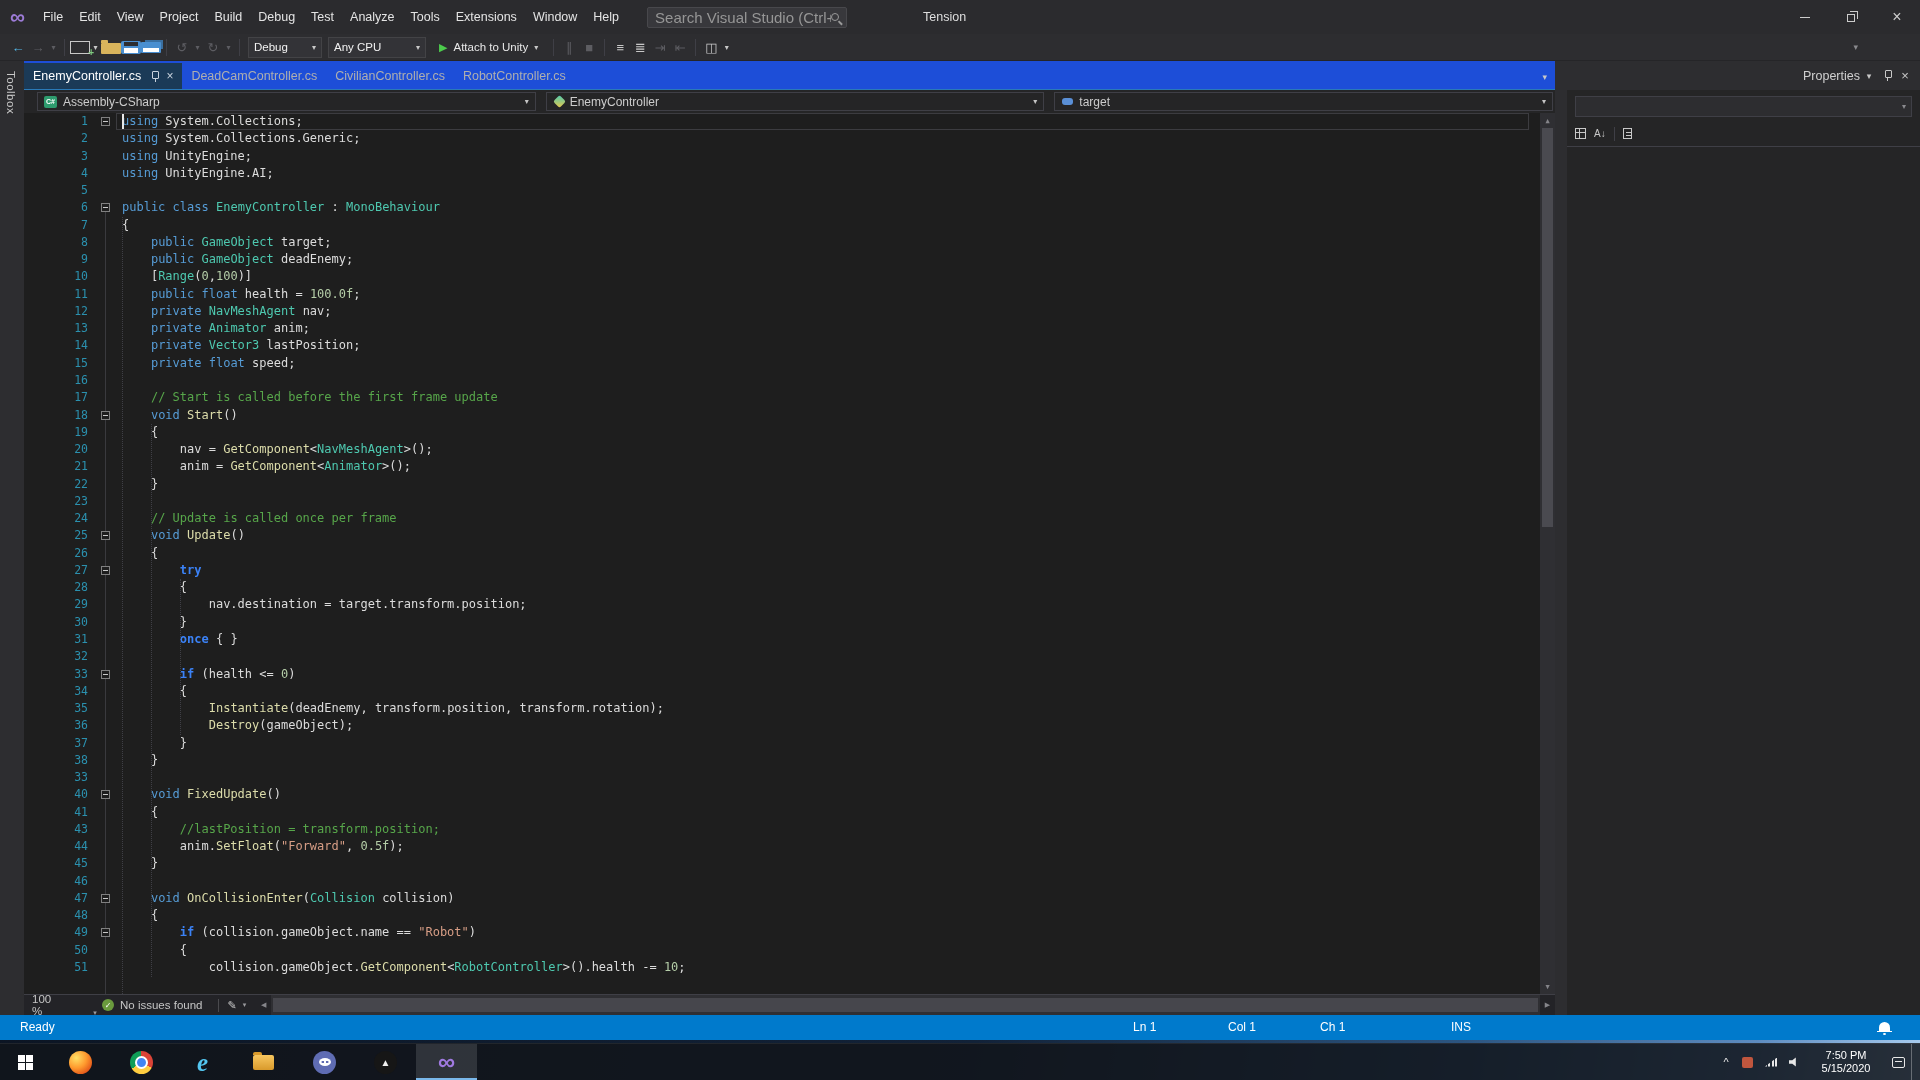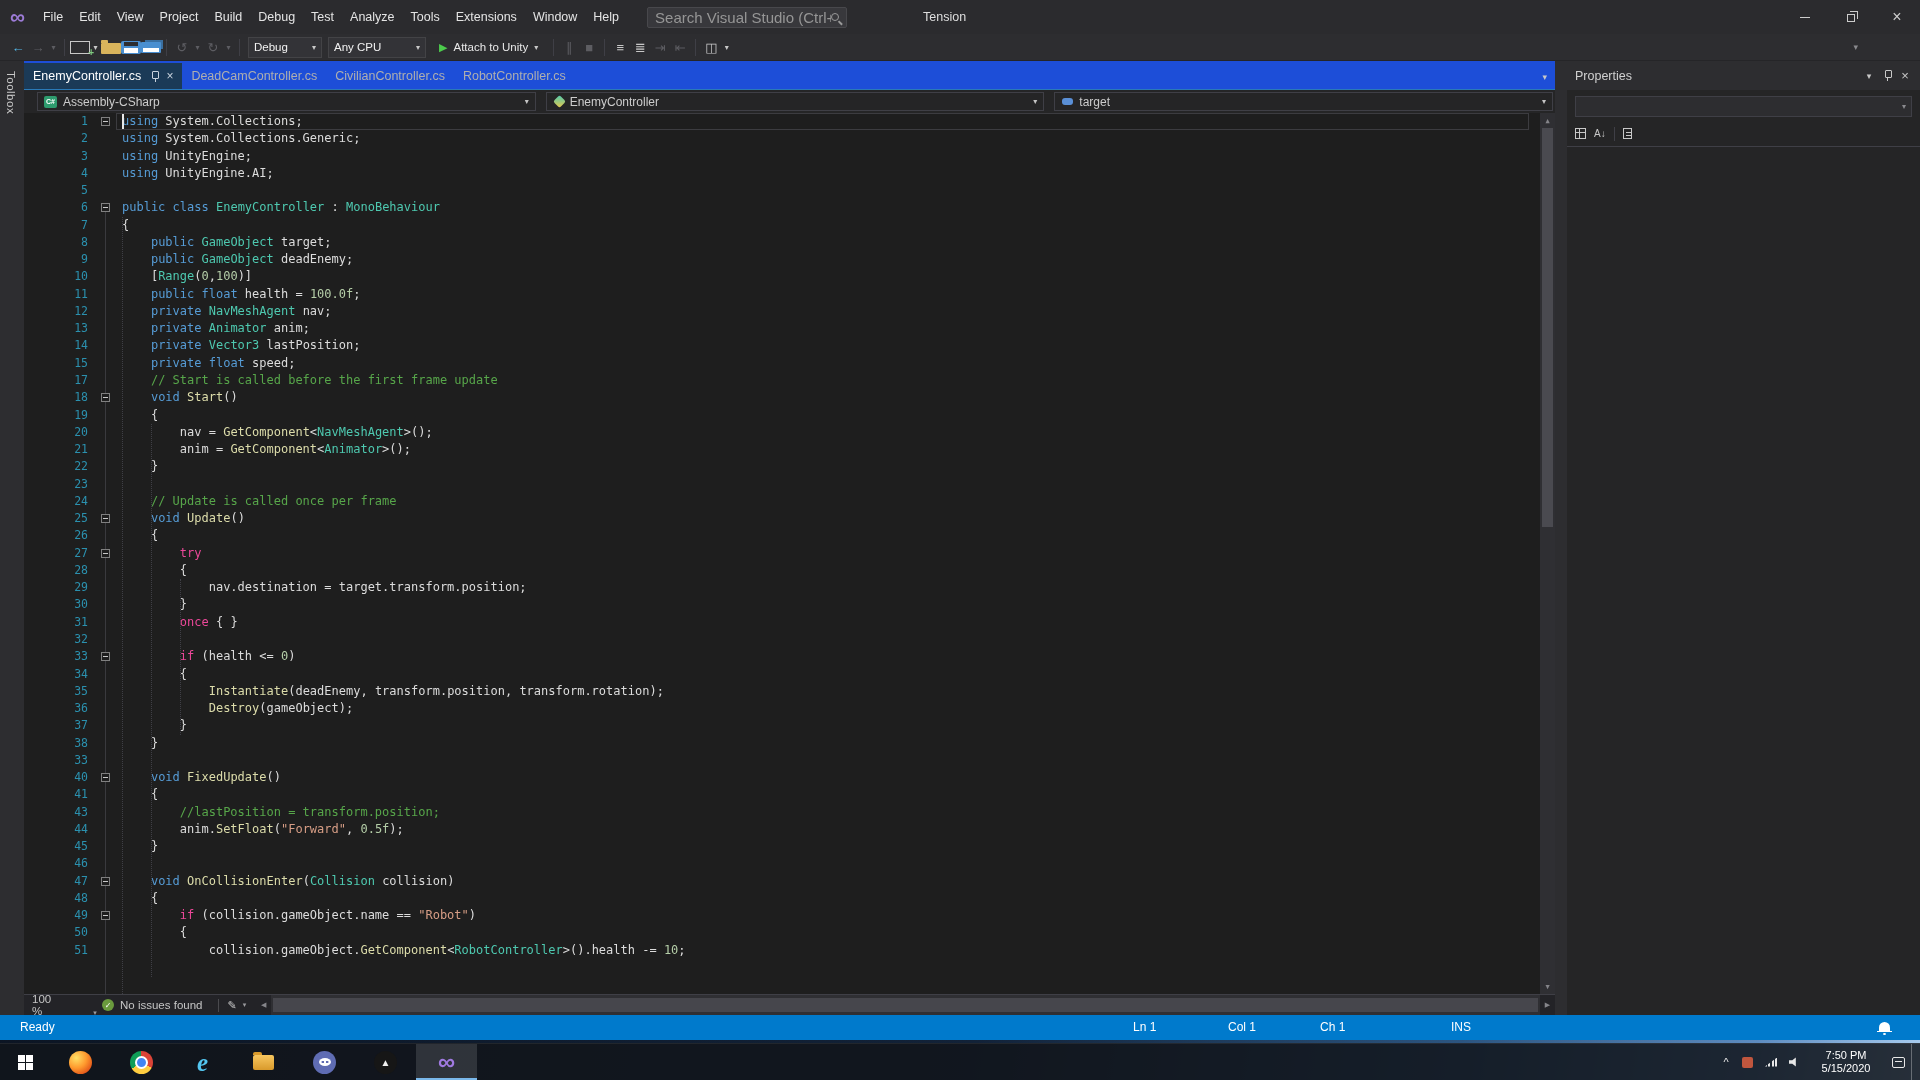--- a/index.html
+++ b/index.html
@@ -82,21 +82,21 @@
   .field-icon { width:11px; height:7px; background:#5a8fd6; border-radius:3px; flex:none; margin-left:1px; }
 
   .editor { flex:1; background:#1e1e1e; position:relative; overflow:hidden; font-family:"DejaVu Sans Mono", monospace; }
   .code-lines { position:absolute; left:0; top:0; right:15px; }
   .code-row { display:flex; height:17.27px; line-height:17.27px; white-space:pre; }
   .ln { width:64px; flex:none; text-align:right; color:#2b91af; font-size:11.5px; }
   .fold-col { width:34px; flex:none; display:flex; justify-content:center; }
   .fold-box { width:9px; height:9px; border:1px solid #808080; background:#1e1e1e; position:relative; margin-top:4px; z-index:3; }
   .fold-box::after { content:""; position:absolute; left:1px; right:1px; top:3px; height:1px; background:#c8c8c8; }
   .code-text { font-size:12px; color:#dcdcdc; white-space:pre; }
-  .tok-k { color:#569cd6; } .tok-c { color:#ec4899; } .tok-y { color:#4ec9b0; }
+  .tok-k { color:#569cd6; } .tok-c { color:#3b82f6;font-weight:bold; } .tok-y { color:#4ec9b0; }
   .tok-m { color:#dcdcaa; } .tok-s { color:#d69d85; } .tok-n { color:#b5cea8; }
   .tok-cm { color:#57a64a; } .tok-d { color:#dcdcdc; }
   .guide { position:absolute; width:0; border-left:1px dotted #3f3f46; z-index:1; }
   .g1 { left:98px; top:104px; height:777px; }
   .g2 { left:127px; top:311px; height:553px; }
   .g3 { left:156px; top:466px; height:156px; }
   .outline-line { position:absolute; left:81px; top:95px; height:786px; width:0; border-left:1px solid #3a3a3e; z-index:1; }
   .current-line { position:absolute; left:92px; right:26px; top:0; height:17.27px; border:1px solid #3c3c40; z-index:2; }
   .caret { position:absolute; left:98px; top:1px; width:1.5px; height:15px; background:#e8e8e8; z-index:4; }
 
@@ -116,21 +116,21 @@
   .hscroll { flex:1; display:flex; align-items:center; height:100%; margin-left:10px; }
   .hs-arrow { width:15px; text-align:center; font-size:7px; color:#85858a; flex:none; }
   .hs-track { flex:1; height:100%; background:#2f2f33; position:relative; }
   .hs-thumb { position:absolute; left:2px; right:2px; top:3px; bottom:3px; background:#46464c; }
 
   .splitter { position:absolute; left:1555px; width:12px; top:0; bottom:0; background:#2d2d30; }
 
   
   .properties { position:absolute; left:1567px; right:0; top:0; bottom:0; background:#252526; display:flex; flex-direction:column; }
   .prop-header { height:29px; background:#2d2d30; display:flex; align-items:center; padding:0 6px 0 8px; }
-  .prop-title { flex:1; font-size:12.5px; color:#d0d0d0; }
+  .prop-title { flex:1; font-size:12.5px; color:#d0d0d0;text-align:right; }
   .prop-btn { width:18px; height:18px; display:flex; align-items:center; justify-content:center; color:#c8c8c8; font-size:9px; }
   .prop-btn .pin-icon { color:#c8c8c8; }
   .prop-close { font-size:13px; }
   .prop-combo { height:21px; margin:6px 8px 4px 8px; background:#2d2d30; border:1px solid #3f3f46; display:flex; align-items:center; justify-content:flex-end; padding:0 5px; color:#8a8a8e; font-size:8px; }
   .prop-toolbar { height:26px; display:flex; align-items:center; padding:0 8px; gap:8px; border-bottom:1px solid #3f3f46; }
   .prop-icon-grid { width:11px; height:11px; border:1px solid #c8c8c8;
     background: linear-gradient(#c8c8c8,#c8c8c8) 0 3px/11px 1px no-repeat, linear-gradient(#c8c8c8,#c8c8c8) 3px 0/1px 11px no-repeat; }
   .prop-icon-az { font-size:10px; color:#c8c8c8; line-height:11px; }
   .prop-sep { width:1px; height:14px; background:#3f3f46; }
   .prop-icon-pages { width:9px; height:11px; border:1px solid #c8c8c8;
@@ -321,20 +321,21 @@
             <div class="code-row"><span class="ln">6</span><span class="fold-col"><span class="fold-box"></span></span><span class="code-text"><span class="tok-k">public</span><span class="tok-d"> </span><span class="tok-k">class</span><span class="tok-d"> </span><span class="tok-y">EnemyController</span><span class="tok-d"> : </span><span class="tok-y">MonoBehaviour</span></span></div>
             <div class="code-row"><span class="ln">7</span><span class="fold-col"></span><span class="code-text"><span class="tok-d">{</span></span></div>
             <div class="code-row"><span class="ln">8</span><span class="fold-col"></span><span class="code-text"><span class="tok-d">    </span><span class="tok-k">public</span><span class="tok-d"> </span><span class="tok-y">GameObject</span><span class="tok-d"> target;</span></span></div>
             <div class="code-row"><span class="ln">9</span><span class="fold-col"></span><span class="code-text"><span class="tok-d">    </span><span class="tok-k">public</span><span class="tok-d"> </span><span class="tok-y">GameObject</span><span class="tok-d"> deadEnemy;</span></span></div>
             <div class="code-row"><span class="ln">10</span><span class="fold-col"></span><span class="code-text"><span class="tok-d">    [</span><span class="tok-y">Range</span><span class="tok-d">(</span><span class="tok-n">0</span><span class="tok-d">,</span><span class="tok-n">100</span><span class="tok-d">)]</span></span></div>
             <div class="code-row"><span class="ln">11</span><span class="fold-col"></span><span class="code-text"><span class="tok-d">    </span><span class="tok-k">public</span><span class="tok-d"> </span><span class="tok-k">float</span><span class="tok-d"> health = </span><span class="tok-n">100.0f</span><span class="tok-d">;</span></span></div>
             <div class="code-row"><span class="ln">12</span><span class="fold-col"></span><span class="code-text"><span class="tok-d">    </span><span class="tok-k">private</span><span class="tok-d"> </span><span class="tok-y">NavMeshAgent</span><span class="tok-d"> nav;</span></span></div>
             <div class="code-row"><span class="ln">13</span><span class="fold-col"></span><span class="code-text"><span class="tok-d">    </span><span class="tok-k">private</span><span class="tok-d"> </span><span class="tok-y">Animator</span><span class="tok-d"> anim;</span></span></div>
             <div class="code-row"><span class="ln">14</span><span class="fold-col"></span><span class="code-text"><span class="tok-d">    </span><span class="tok-k">private</span><span class="tok-d"> </span><span class="tok-y">Vector3</span><span class="tok-d"> lastPosition;</span></span></div>
             <div class="code-row"><span class="ln">15</span><span class="fold-col"></span><span class="code-text"><span class="tok-d">    </span><span class="tok-k">private</span><span class="tok-d"> </span><span class="tok-k">float</span><span class="tok-d"> speed;</span></span></div>
+            <div class="code-row"><span class="ln">16</span><span class="fold-col"></span><span class="code-text"></span></div>
             <div class="code-row"><span class="ln">17</span><span class="fold-col"></span><span class="code-text"><span class="tok-d">    </span><span class="tok-cm">// Start is called before the first frame update</span></span></div>
             <div class="code-row"><span class="ln">18</span><span class="fold-col"><span class="fold-box"></span></span><span class="code-text"><span class="tok-d">    </span><span class="tok-k">void</span><span class="tok-d"> </span><span class="tok-m">Start</span><span class="tok-d">()</span></span></div>
             <div class="code-row"><span class="ln">19</span><span class="fold-col"></span><span class="code-text"><span class="tok-d">    {</span></span></div>
             <div class="code-row"><span class="ln">20</span><span class="fold-col"></span><span class="code-text"><span class="tok-d">        nav = </span><span class="tok-m">GetComponent</span><span class="tok-d">&lt;</span><span class="tok-y">NavMeshAgent</span><span class="tok-d">&gt;();</span></span></div>
             <div class="code-row"><span class="ln">21</span><span class="fold-col"></span><span class="code-text"><span class="tok-d">        anim = </span><span class="tok-m">GetComponent</span><span class="tok-d">&lt;</span><span class="tok-y">Animator</span><span class="tok-d">&gt;();</span></span></div>
             <div class="code-row"><span class="ln">22</span><span class="fold-col"></span><span class="code-text"><span class="tok-d">    }</span></span></div>
             <div class="code-row"><span class="ln">23</span><span class="fold-col"></span><span class="code-text"></span></div>
             <div class="code-row"><span class="ln">24</span><span class="fold-col"></span><span class="code-text"><span class="tok-d">    </span><span class="tok-cm">// Update is called once per frame</span></span></div>
             <div class="code-row"><span class="ln">25</span><span class="fold-col"><span class="fold-box"></span></span><span class="code-text"><span class="tok-d">    </span><span class="tok-k">void</span><span class="tok-d"> </span><span class="tok-m">Update</span><span class="tok-d">()</span></span></div>
             <div class="code-row"><span class="ln">26</span><span class="fold-col"></span><span class="code-text"><span class="tok-d">    {</span></span></div>

